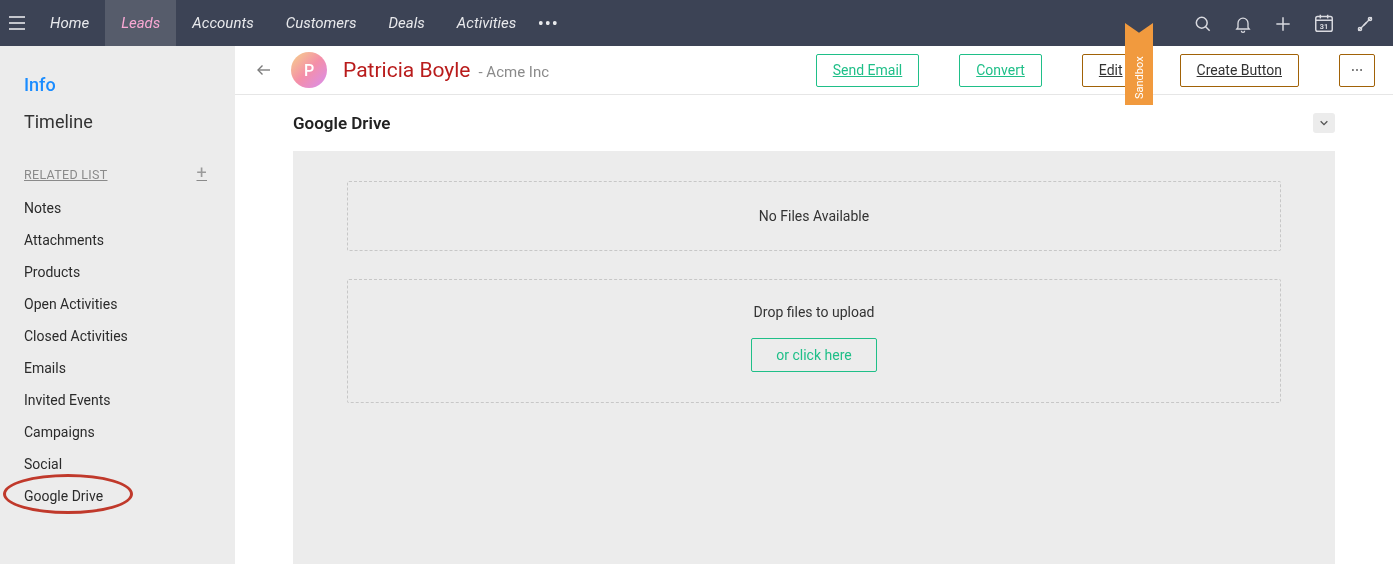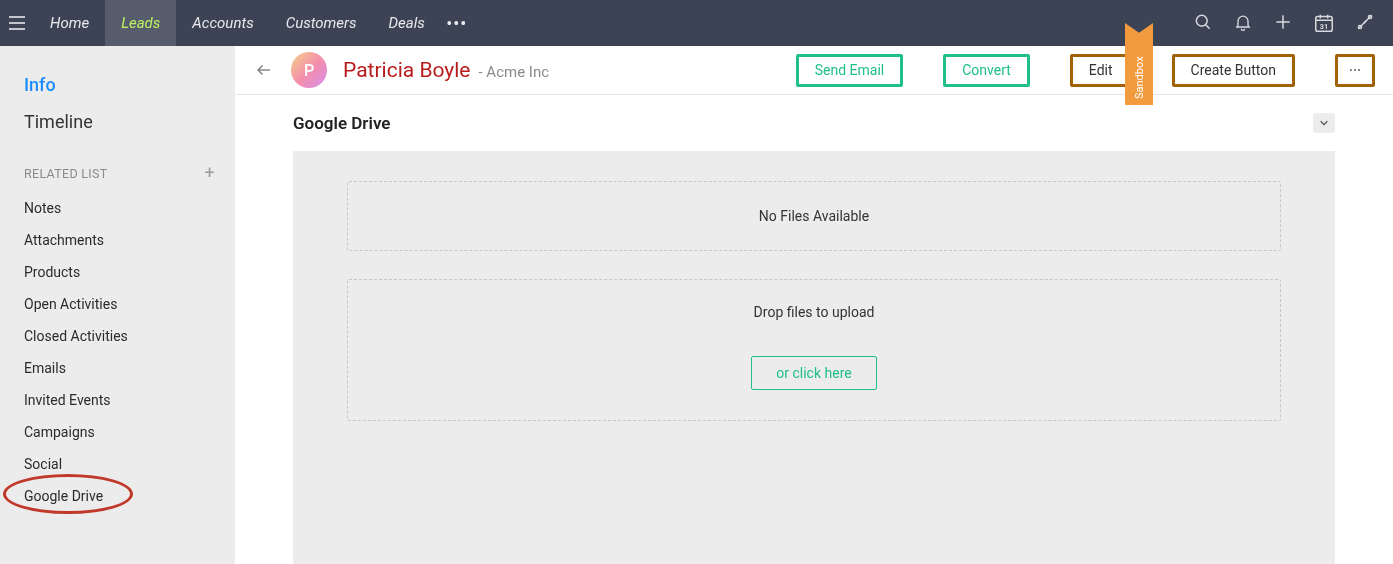--- a/index.html
+++ b/index.html
@@ -4,81 +4,82 @@
 <style>
   * { box-sizing: border-box; margin: 0; padding: 0; font-family: -apple-system, BlinkMacSystemFont, "Segoe UI", Roboto, Helvetica, Arial, sans-serif; }
   body { background: #f5f5f5; width: 1393px; height: 564px; overflow: hidden; }
 
   
   .topnav { height: 46px; background: #3c4355; display: flex; align-items: center; color: #fff; }
   .hamburger { width: 34px; display:flex; align-items:center; justify-content:center; cursor:pointer; }
   .hamburger svg { stroke:#e8e9ec; }
   .navitems { display:flex; height:100%; }
   .navitem { padding:0 16px; display:flex; align-items:center; color:#e8e9ec; font-size:15px; cursor:pointer;font-style:italic; }
-  .navitem.active { background:#565c6b; color:#bef264; }
+  .navitem.active { background:#565c6b; color:#f9a8d4; }
   .nav-more { width:32px; display:flex; align-items:center; justify-content:center; color:#e8e9ec; cursor:pointer; font-size:18px; letter-spacing:1px; }
   .nav-spacer { flex:1; position:relative; }
   .sandbox-ribbon { position:absolute; right:22px; top:0; width:28px; height:82px; background:#f19a3e; color:#fff; font-size:11px; writing-mode: vertical-rl; text-align:center; display:flex; align-items:center; justify-content:flex-start; padding-top:6px; transform: rotate(180deg); clip-path: polygon(0 0,100% 0,100% 100%,50% 88%,0 100%); z-index:50; }
-  .nav-icons { display:flex; align-items:flex-start; gap:20px; padding:0 18px;font-weight:bold; }
+  .nav-icons { display:flex; align-items:flex-end; gap:20px; padding:0 18px;font-weight:bold; }
   .nav-icon { cursor:pointer; display:flex; align-items:center; justify-content:center; }
   .nav-icon svg { stroke:#d9dae0; }
 
   
   .main { display:flex; height:calc(100% - 46px); }
   .sidebar { width:235px; background:#ececec; padding:22px 0 0 0; overflow:auto; }
   .side-tab { padding:6px 24px 10px; font-size:18px; color:#333; cursor:pointer; }
   .side-tab.active { color:#1a8cff; font-weight:500; }
-  .related-header { display:flex; justify-content:space-between; align-items:center; padding:22px 20px 10px 24px; color:#8a8a8a; font-size:12.5px; letter-spacing:.3px; }
+  .related-header { display:flex; justify-content:space-between; align-items:flex-end; padding:22px 28px 10px 24px; color:#8a8a8a; font-size:12.5px; letter-spacing:.3px;text-decoration:underline; }
   .related-add { color:#9a9a9a; font-size:18px; cursor:pointer; line-height:1; }
   .related-item { padding:8px 24px; font-size:14px; color:#2b2b2b; cursor:pointer; position:relative; }
 
   .highlight-ellipse { position:absolute; left:3px; top:-6px; width:130px; height:40px; border:3px solid #c0392b; border-radius:50%; pointer-events:none; }
 
   .content { flex:1; background:#fff; position:relative; overflow:hidden; }
   .record-header { height:49px; border-bottom:1px solid #e6e6e6; display:flex; align-items:center; padding:0 18px; gap:16px; }
   .back-arrow { cursor:pointer; display:flex; }
   .back-arrow svg { stroke:#7a7a7a; }
   .avatar { width:36px; height:36px; border-radius:50%; background:linear-gradient(135deg,#f6d38a 0%,#f48fa8 50%,#d78ef0 100%); display:flex; align-items:center; justify-content:center; color:#fff; font-size:16px; font-weight:500; }
   .title-block { display:flex; align-items:baseline; gap:8px; }
   .person-name { font-size:21px; color:#b91c1c; }
   .company { font-size:15px; color:#8a8a8a; }
   .header-spacer { flex:1; }
-  .hbtn { height:33px; padding:0 16px; border:3px solid #a16207; background:#fff; border-radius:2px; font-size:14px; color:#333; cursor:pointer; display:flex; align-items:center; }
+  .hbtn { height:33px; padding:0 16px; border:1px solid #a16207; background:#fff; border-radius:2px; font-size:14px; color:#333; cursor:pointer; display:flex; align-items:center;text-decoration:underline; }
   .hbtn.green { border-color:#1fbf88; color:#1fbf88; }
   .hbtn.more { padding:0 10px; }
 
   .section-body { padding:18px 58px 0 58px; height:calc(100% - 49px); background:#fff; }
   .section-title-row { display:flex; justify-content:space-between; align-items:center; }
   .section-title { font-size:17px; font-weight:600; color:#222; }
   .collapse-btn { width:22px; height:20px; background:#ececec; border-radius:3px; display:flex; align-items:center; justify-content:center; cursor:pointer; }
   .collapse-btn svg { stroke:#555; }
 
   .section-panel { margin-top:18px; background:#ececec; padding:30px 54px 40px; height:420px; }
   .dashed-box { border:1px dashed #c7c7c7; border-radius:2px; background:#ececec; text-align:center; font-size:14px; color:#333; }
   .dashed-box.files { padding:26px 26px; margin-bottom:28px; }
   .dashed-box.drop { padding:24px 10px 30px; }
-  .or-click { display:inline-block; margin-top:36px; border:1px solid #1fbf88; color:#1fbf88; padding:8px 24px; border-radius:2px; cursor:pointer; font-size:14px; }
+  .or-click { display:inline-block; margin-top:18px; border:1px solid #1fbf88; color:#1fbf88; padding:8px 24px; border-radius:2px; cursor:pointer; font-size:14px; }
 </style>
 </head>
 <body>
 
 <div class="topnav">
   <div class="hamburger">
     <svg width="18" height="14" viewBox="0 0 18 14" fill="none" stroke-width="1.6">
         <line x1="1" y1="1" x2="17" y2="1"></line>
         <line x1="1" y1="7" x2="17" y2="7"></line>
         <line x1="1" y1="13" x2="17" y2="13"></line>
       </svg>
   </div>
   <div class="navitems">
     <div class="navitem">Home</div>
     <div class="navitem active">Leads</div>
     <div class="navitem">Accounts</div>
     <div class="navitem">Customers</div>
     <div class="navitem">Deals</div>
+    <div class="navitem">Activities</div>
   </div>
   <div class="nav-more">•••</div>
   <div class="nav-spacer">
     <div class="sandbox-ribbon">Sandbox</div>
   </div>
   <div class="nav-icons">
     <div class="nav-icon">
       <svg width="20" height="20" viewBox="0 0 24 24" fill="none" stroke-width="1.8">
           <circle cx="10.5" cy="10.5" r="6.5"></circle>
           <line x1="20" y1="20" x2="15.2" y2="15.2"></line>

